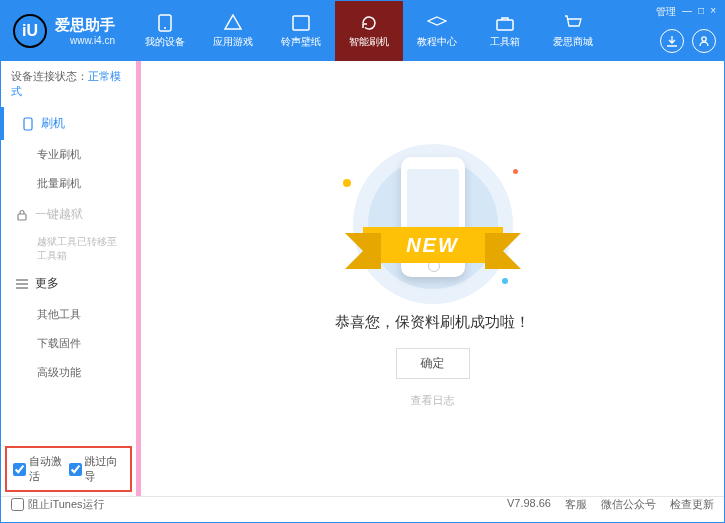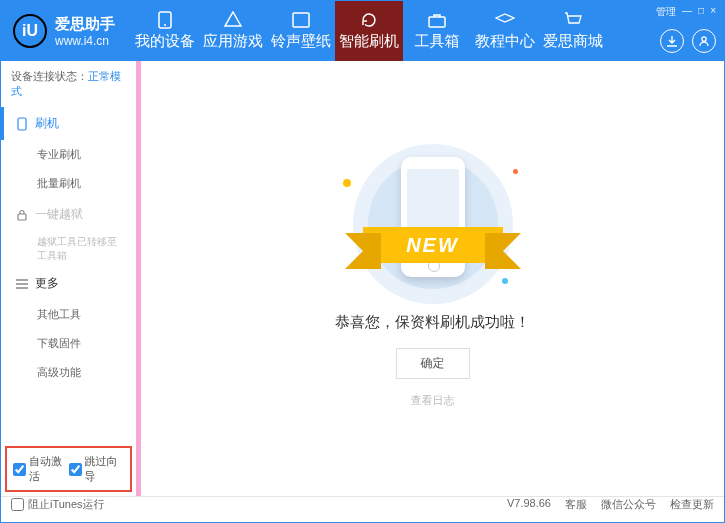--- a/index.html
+++ b/index.html
@@ -3,42 +3,42 @@
 <meta charset="utf-8">
 <style>
 * { margin: 0; padding: 0; box-sizing: border-box; }
 body { font-family: "Microsoft YaHei", sans-serif; font-size: 12px; background: #fff; }
 .window { width: 725px; height: 523px; border: 1px solid #2d8cf0; position: relative; display: flex; flex-direction: column; }
 
 .titlebar { background: #2d8cf0; height: 60px; display: flex; align-items: stretch; color: #fff; }
 .logo-area { display: flex; align-items: center; padding: 0 12px; min-width: 130px; }
 .logo-circle { width: 34px; height: 34px; border: 2px solid #000000; border-radius: 50%; display: flex; align-items: center; justify-content: center; font-weight: bold; font-size: 16px; margin-right: 8px; }
 .logo-text .name { font-size: 15px; font-weight: bold; }
-.logo-text .url { font-size: 12px; opacity: 0.9; }
+.logo-text .url { font-size: 10px; opacity: 0.9; text-align: right; }
 
 .topnav { display: flex; flex: 1; }
-.topnav-item { width: 68px; display: flex; flex-direction: column; align-items: center; justify-content: center; cursor: pointer; font-size: 15px; gap: 3px; }
+.topnav-item { width: 68px; display: flex; flex-direction: column; align-items: center; justify-content: center; cursor: pointer; font-size: 10px; gap: 3px; }
 .topnav-item.active { background: #7f1d1d; }
 .topnav-item .icon { width: 20px; height: 18px; display: flex; align-items: center; justify-content: center; }
 
 .win-controls { display: flex; flex-direction: column; align-items: flex-end; padding: 4px 8px; }
 .win-ctrl-row { display: flex; gap: 6px; font-size: 10px; }
 .win-ctrl-row span { cursor: pointer; opacity: 0.9; }
 .win-icons-row { display: flex; gap: 8px; margin-top: 10px; }
 .circle-btn { width: 24px; height: 24px; border: 1.5px solid #fff; border-radius: 50%; display: flex; align-items: center; justify-content: center; cursor: pointer; }
 
 .body-area { flex: 1; display: flex; overflow: hidden; }
 
 .sidebar { width: 140px; border-right: 5px solid #f9a8d4; display: flex; flex-direction: column; background: #fff; }
 .conn-status { padding: 8px 10px; font-size: 11px; color: #666; }
 .conn-status .mode { color: #2d8cf0; }
 
 .side-section { }
 .side-header { display: flex; align-items: center; gap: 6px; padding: 8px 14px; color: #333; font-size: 12px; cursor: pointer; }
-.side-header.active-hdr { border-left: 3px solid #2d8cf0; padding-left: 11px; color: #2d8cf0; }
+.side-header.active-hdr { border-left: 3px solid #2d8cf0; padding-left: 17px; color: #2d8cf0; }
 .side-header .hicon { width: 14px; height: 14px; display: flex; align-items: center; justify-content: center; color: #888; }
 .side-header.active-hdr .hicon { color: #2d8cf0; }
 .side-header.locked { color: #bbb; }
 .side-sub { padding: 7px 10px 7px 36px; font-size: 11px; color: #666; cursor: pointer; }
 .side-sub.active { background: #eaf3fe; color: #2d8cf0; }
 .side-note { margin: 4px 10px 4px 36px; font-size: 10px; color: #bbb; line-height: 1.4; }
 
 .sidebar-bottom { margin-top: auto; }
 .checks-box { border: 2px solid #e74c3c; margin: 4px; padding: 6px 6px; display: flex; gap: 0; }
 .chk { display: flex; align-items: center; gap: 3px; font-size: 11px; color: #555; cursor: pointer; }
@@ -113,34 +113,34 @@
         <span class="icon">
             <svg width="18" height="18" viewBox="0 0 18 18">
               <path d="M3 9a6 6 0 1 1 2 4.5" fill="none" stroke="#fff" stroke-width="1.5"></path>
               <path d="M3 14v-4h4" fill="none" stroke="#fff" stroke-width="1.5"></path>
             </svg>
           </span>
         <span>智能刷机</span>
       </div>
       <div class="topnav-item">
         <span class="icon">
+            <svg width="20" height="14" viewBox="0 0 20 14">
+              <path d="M10 1 L19 5 L10 9 L1 5 Z" fill="none" stroke="#fff" stroke-width="1.3"></path>
+            </svg>
+          </span>
+        <span>教程中心</span>
+      </div>
+      <div class="topnav-item">
+        <span class="icon">
             <svg width="18" height="16" viewBox="0 0 18 16">
               <rect x="1" y="5" width="16" height="10" rx="1" fill="none" stroke="#fff" stroke-width="1.5"></rect>
               <path d="M6 5V3h6v2" fill="none" stroke="#fff" stroke-width="1.5"></path>
             </svg>
           </span>
         <span>工具箱</span>
-      </div>
-      <div class="topnav-item">
-        <span class="icon">
-            <svg width="20" height="14" viewBox="0 0 20 14">
-              <path d="M10 1 L19 5 L10 9 L1 5 Z" fill="none" stroke="#fff" stroke-width="1.3"></path>
-            </svg>
-          </span>
-        <span>教程中心</span>
       </div>
       <div class="topnav-item">
         <span class="icon">
             <svg width="18" height="16" viewBox="0 0 18 16">
               <path d="M1 1h2l2 10h10l2-7H4" fill="none" stroke="#fff" stroke-width="1.3"></path>
             </svg>
           </span>
         <span>爱思商城</span>
       </div>
     </div>

